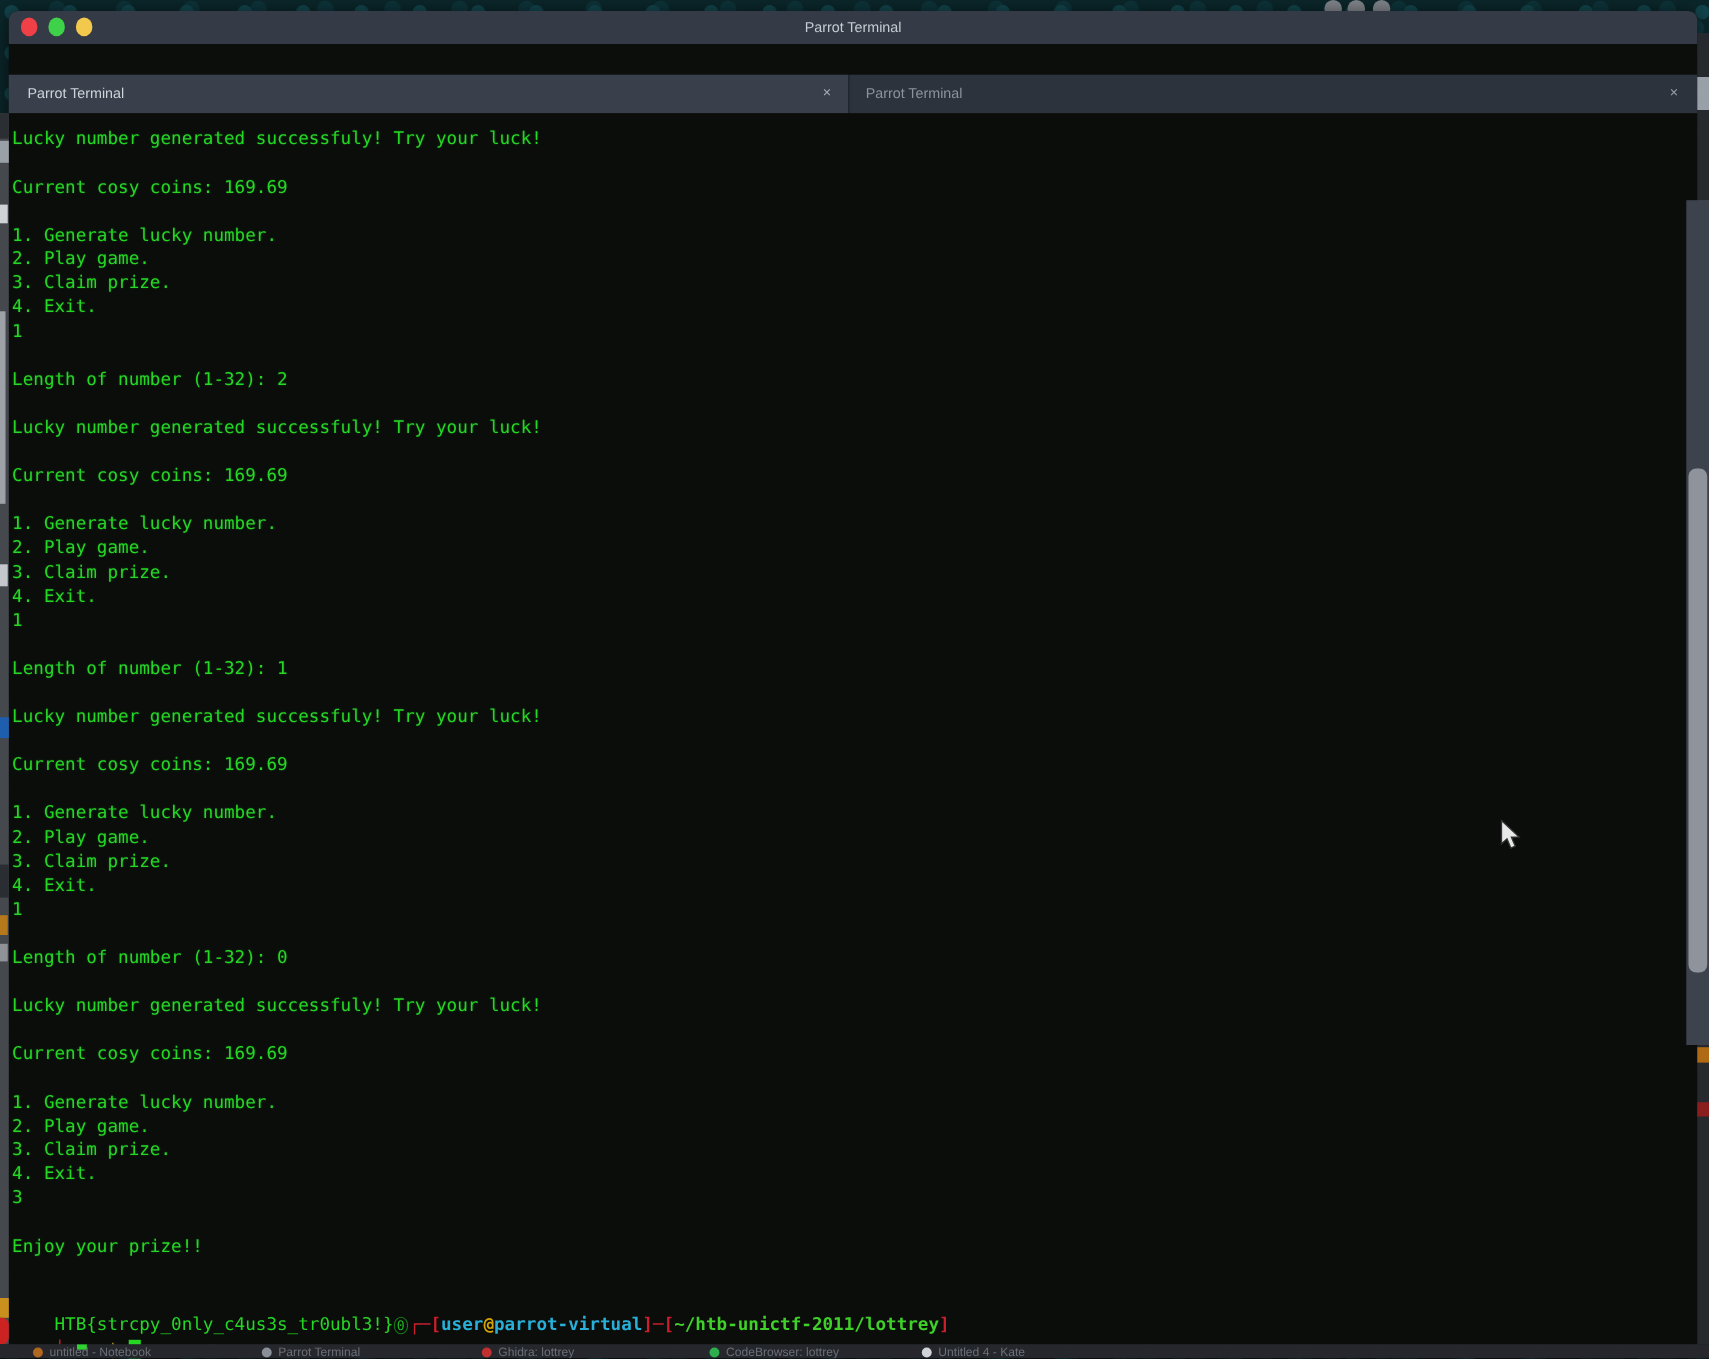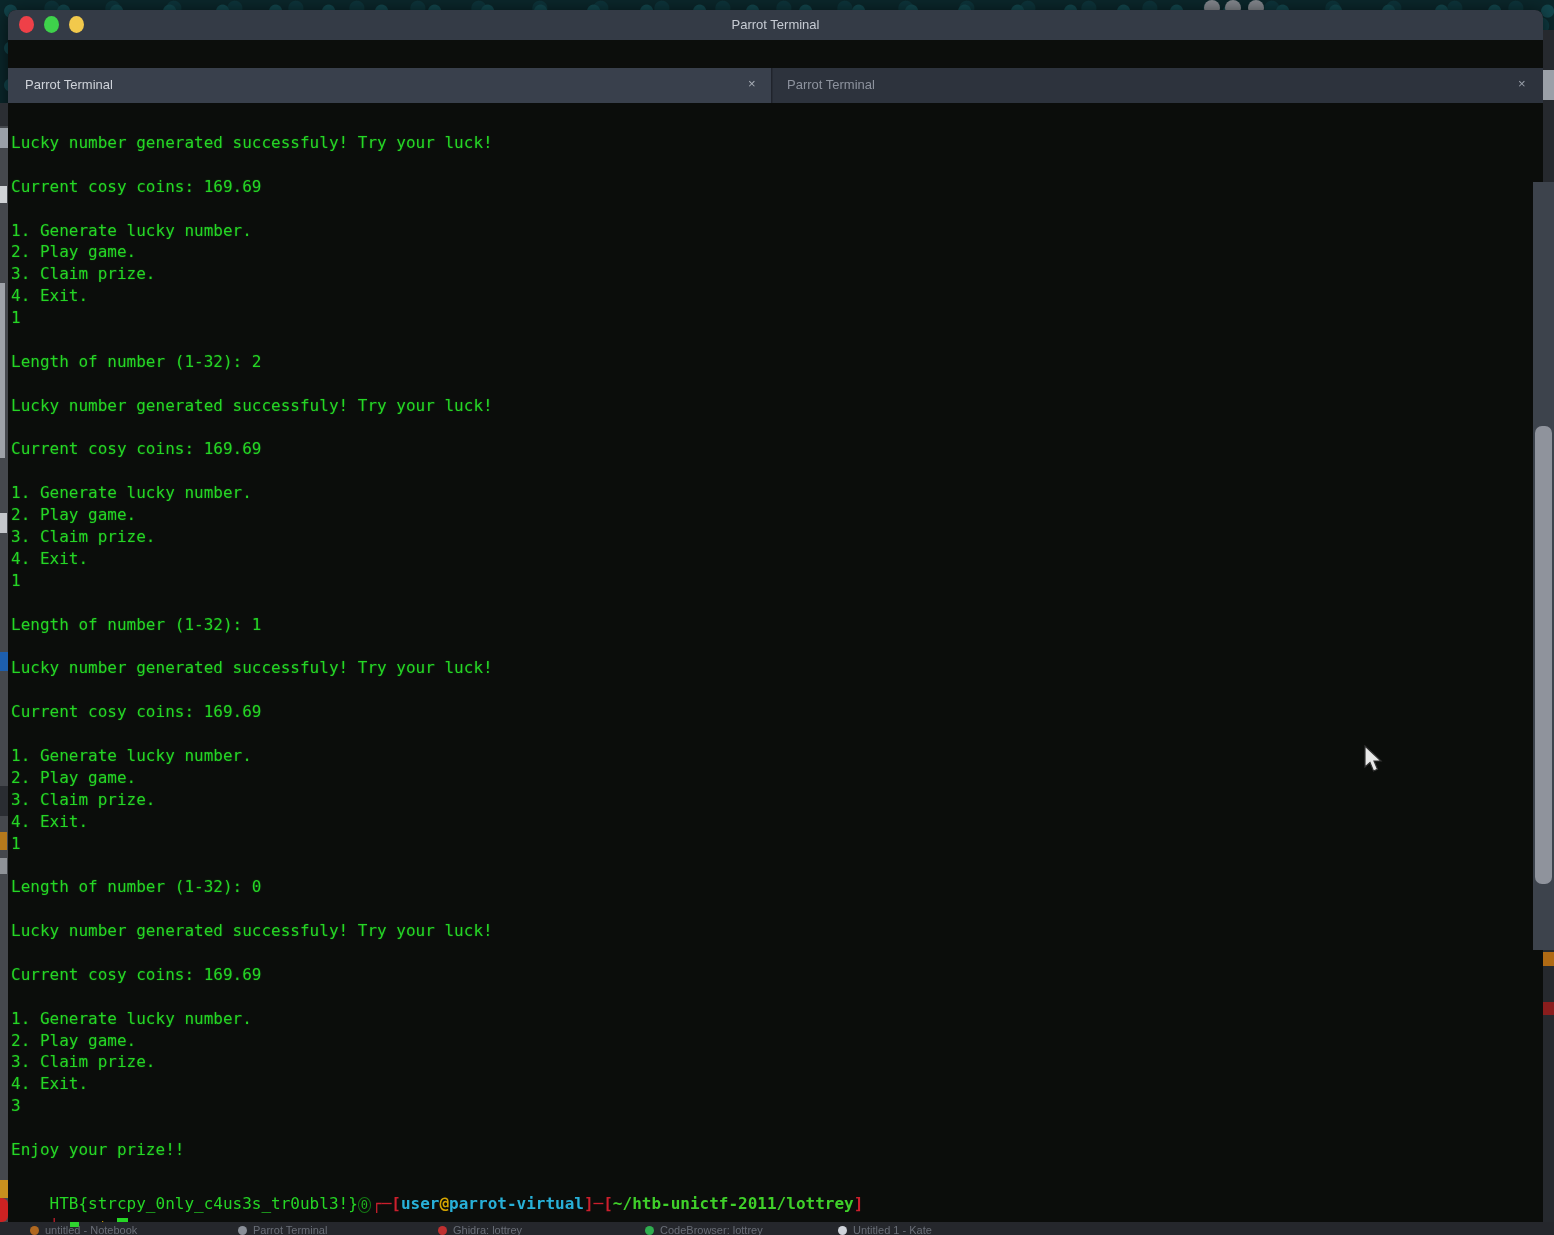--- a/index.html
+++ b/index.html
@@ -60,21 +60,21 @@
   .xcol{position:absolute;left:1053px;top:183px;font-size:12px;line-height:16px;color:#2a4c44}
   
   #dc-nums{position:absolute;left:1167px;top:185px;width:28px;font-size:15px;line-height:23px;color:#3a3e44}
   #dc-code{position:absolute;left:1212px;top:185px;width:320px;overflow:hidden;font-size:16px;line-height:23px;white-space:pre}
   .kw{color:#26266a;font-weight:bold}.fn{color:#23235e;font-weight:bold}
   .vr{color:#5c5c24}.nm{color:#245c24}.st{color:#1c4f1c}.cm{color:#3c2850}
   .id{color:#3a3d45}.pp{color:#32353c}
   .hlz{background:#3f3f1a}
   .edgechar{position:absolute;left:1544px;width:10px;font-size:13px;font-family:"DejaVu Sans Mono",monospace}
   
-  #terminal-output{position:absolute;left:11px;top:132px;font-family:"DejaVu Sans Mono",monospace;font-size:16px;line-height:21.9px;z-index:30}
+  #terminal-output{position:absolute;left:11px;top:115px;font-family:"DejaVu Sans Mono",monospace;font-size:16px;line-height:21.9px;z-index:30}
   .tline{height:21.9px;white-space:pre;color:#25d625;text-shadow:0 0 2px rgba(40,214,40,.3)}
   .tprompt{position:absolute;left:11px;top:1175px;z-index:30;font-family:"DejaVu Sans Mono",monospace;font-size:16px;white-space:pre}
   .tcursorline{position:absolute;left:11px;top:1199px;z-index:30;font-family:"DejaVu Sans Mono",monospace;font-size:16px;white-space:pre}
   .tgreen{color:#25d625}.tred{color:#cc1f2d;font-weight:bold}.tcyan{color:#28b0d8;font-weight:bold}.tyellow{color:#d6a500;font-weight:bold}.tpath{color:#3fd02a;font-weight:bold}
   .bell{color:#1fb51f;border:1px solid #157a15;border-radius:50%;font-size:12px;padding:0 2px;margin-right:1px}
   .blockcursor{display:inline-block;width:11px;height:18px;background:#25d625;vertical-align:-3px}
   
   .sb-track{position:absolute;background:#15171b;border:1px solid #24272c}
   .sb-thumb{position:absolute;background:#23262c;border:1px solid #2e3238;border-radius:6px}
   .sb-arrow{position:absolute;color:#3a3e45;font-size:9px}
@@ -483,15 +483,15 @@
   <svg class="cursor-svg" width="20" height="28" viewBox="0 0 20 28">
     <path d="M2 1 L2 22 L7 17.5 L10.5 26 L14.5 24.2 L11 16 L18 16 Z" fill="#e8e8e8" stroke="#333" stroke-width="1.2"></path>
   </svg>
 
   <div class="taskbar" id="taskbar">
     <div class="abs" style="left:70px;top:0;width:9px;height:5px;background:#2fd32f"></div>
   <div class="tb-item" style="left: 30px;"><span class="tb-ico" style="background:#b06820"></span><span>untitled - Notebook</span></div>
       <div class="tb-item" style="left: 238px;"><span class="tb-ico" style="background:#8a8f98"></span><span>Parrot Terminal</span></div>
       <div class="tb-item" style="left: 438px;"><span class="tb-ico" style="background:#c03030"></span><span>Ghidra: lottrey</span></div>
       <div class="tb-item" style="left: 645px;"><span class="tb-ico" style="background:#2fae4f"></span><span>CodeBrowser: lottrey</span></div>
-      <div class="tb-item" style="left: 838px;"><span class="tb-ico" style="background:#cfd3da"></span><span>Untitled 1 - Kate</span></div>
+      <div class="tb-item" style="left: 838px;"><span class="tb-ico" style="background:#cfd3da"></span><span>Untitled 4 - Kate</span></div>
     </div>
 </div>
 
 </body></html>

